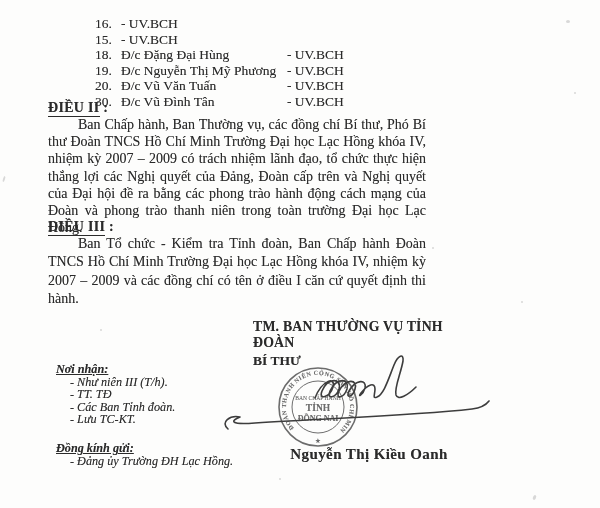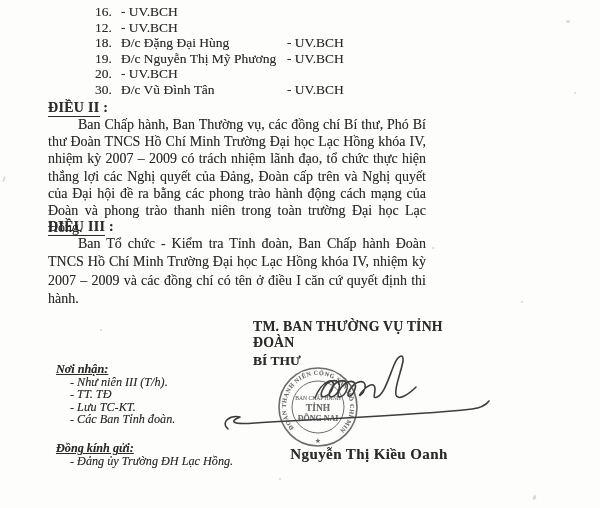--- a/index.html
+++ b/index.html
@@ -5,21 +5,21 @@
   html,body{margin:0;padding:0;background:#ffffff;}
   .page{
     position:relative;width:600px;height:508px;overflow:hidden;
     background:#fdfdfc;
     font-family:"Liberation Serif","DejaVu Serif",serif;
     color:#2a2a2a;
   }
   .ink{ text-shadow:0 0 .5px rgba(45,45,45,.4); }
 
   
-  .member-list{position:absolute;left:95px;top:4px;width:320px;}
+  .member-list{position:absolute;left:95px;top:16px;width:320px;}
   .member-row{display:flex;font-size:13.5px;line-height:15.5px;}
   .member-num{width:26px;}
   .member-name{width:166px;}
   .member-role{white-space:pre;}
 
   
   .article-heading{position:absolute;left:48px;font-size:14px;font-weight:bold;letter-spacing:.3px;}
   .article-heading .hu{border-bottom:1.6px solid #2a2a2a;padding-bottom:1px;}
   .heading-2{top:100px;}
   .heading-3{top:219px;}
@@ -53,35 +53,36 @@
 <body>
 
 <div class="page ink">
 
   <div class="member-list">
     <div class="member-row">
       <span class="member-num">16.</span>
       <span class="member-role">- UV.BCH</span>
     </div>
     <div class="member-row">
-      <span class="member-num">12.</span>
+      <span class="member-num">15.</span>
       <span class="member-role">- UV.BCH</span>
     </div>
     <div class="member-row">
       <span class="member-num">18.</span>
       <span class="member-name">Đ/c Đặng Đại Hùng</span>
       <span class="member-role">- UV.BCH</span>
     </div>
     <div class="member-row">
       <span class="member-num">19.</span>
       <span class="member-name">Đ/c Nguyễn Thị Mỹ Phương</span>
       <span class="member-role">- UV.BCH</span>
     </div>
     <div class="member-row">
       <span class="member-num">20.</span>
+      <span class="member-name">Đ/c Vũ Văn Tuấn</span>
       <span class="member-role">- UV.BCH</span>
     </div>
     <div class="member-row">
       <span class="member-num">30.</span>
       <span class="member-name">Đ/c Vũ Đình Tân</span>
       <span class="member-role">- UV.BCH</span>
     </div>
   </div>
 
   <div class="article-heading heading-2">
@@ -97,22 +98,22 @@
   <div class="sig-block">
     <div class="sig-org">TM. BAN THƯỜNG VỤ TỈNH ĐOÀN</div>
     <div class="sig-title">BÍ THƯ</div>
   </div>
   <div class="sig-name">Nguyễn Thị Kiều Oanh</div>
 
   <div class="recipients">
     <div class="recip-heading">Nơi nhận:</div>
     <div class="recip-item">- Như niên III (T/h).</div>
     <div class="recip-item">- TT. TĐ</div>
+    <div class="recip-item">- Các Ban Tỉnh đoàn.</div>
     <div class="recip-item">- Lưu TC-KT.</div>
-    <div class="recip-item">- Các Ban Tỉnh đoàn.</div>
     <div class="recip-heading">Đồng kính gửi:</div>
     <div class="recip-item">- Đảng ủy Trường ĐH Lạc Hồng.</div>
   </div>
 
   <svg class="stamp-svg" width="84" height="88" viewBox="0 0 84 88">
     <g fill="none" stroke="#4d4d4d" stroke-width="1.6">
       <circle cx="42" cy="44" r="39"></circle>
       <circle cx="42" cy="44" r="26" stroke-width="1"></circle>
     </g>
     <path id="ringPath" d="M 19.4 66.6 A 32 32 0 1 1 64.6 66.6" fill="none" stroke="none"></path>

